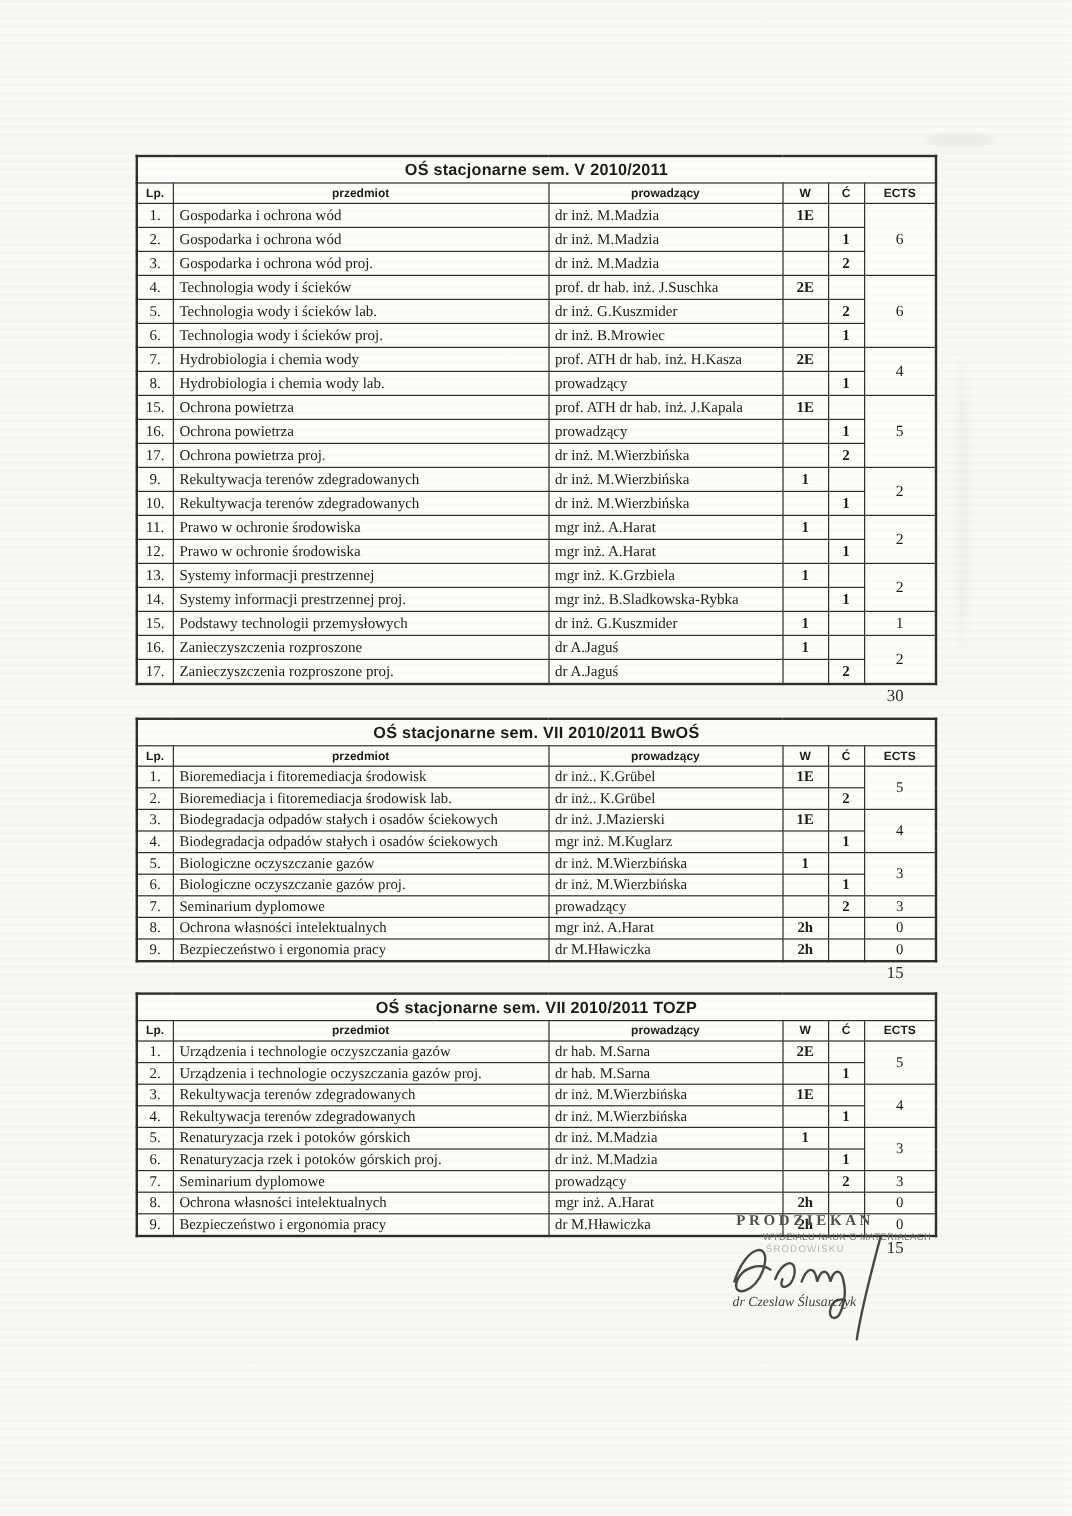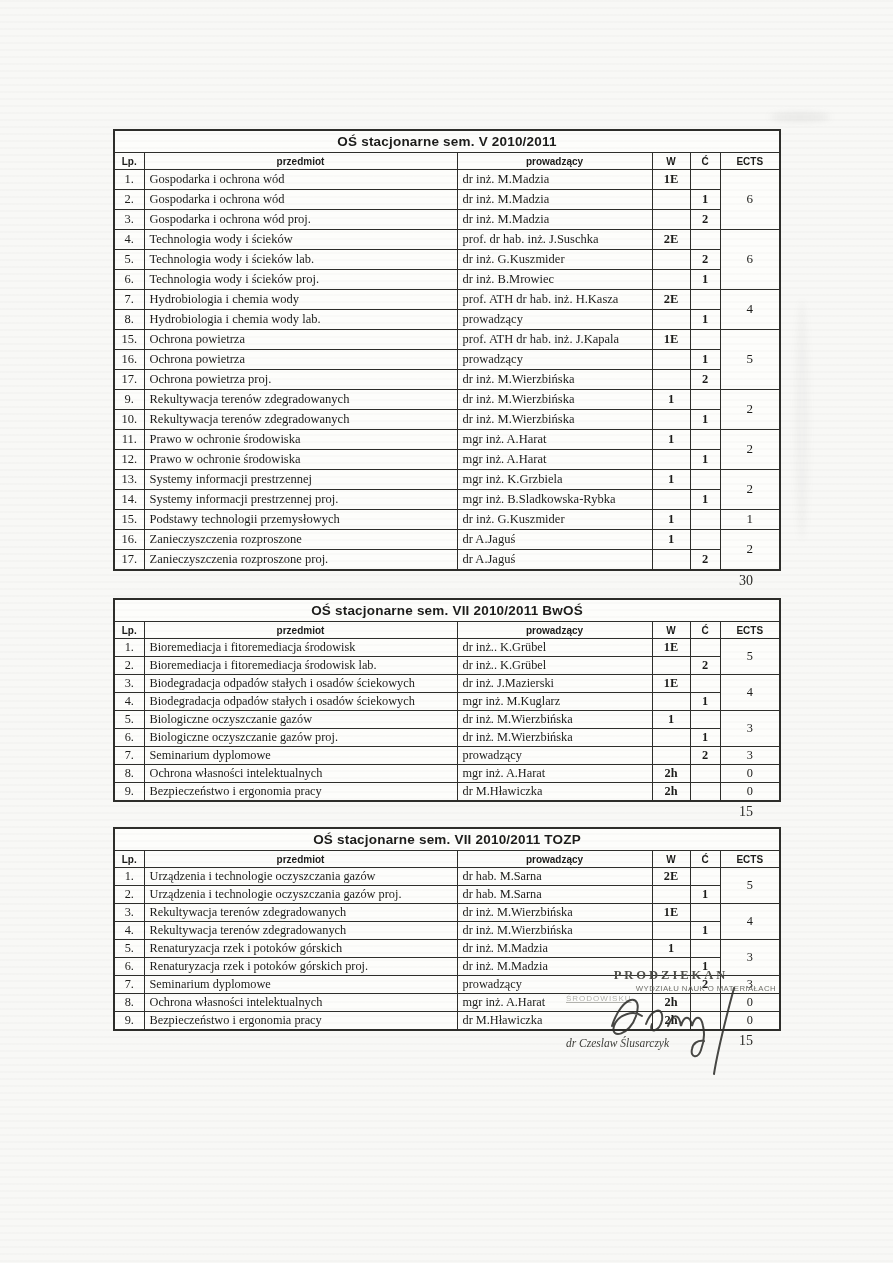--- a/index.html
+++ b/index.html
@@ -36,37 +36,37 @@
   td.col-lp{text-align:center;}
   td.col-przedmiot,td.col-prowadzacy{text-align:left;padding-left:5px;}
   td.col-w,td.col-c{text-align:center;font-weight:bold;}
   td.col-ects{text-align:center;font-size:13px;}
   .ects-total{
     width:666px;text-align:right;padding:2px 26px 0 0;box-sizing:border-box;
     font-size:14px;color:#2a2a27;
   }
 
   
-  .stamp{position:absolute;left:566px;top:968px;width:210px;z-index:6;}
+  .stamp{position:absolute;left:566px;top:1010px;width:210px;z-index:6;}
   .stamp-role{
     font-family:"Liberation Serif",serif;font-weight:bold;font-size:12.5px;
     letter-spacing:3px;color:#4f4f4a;text-align:center;
   }
   .stamp-faculty{
     font-family:"Liberation Sans",sans-serif;font-size:7.8px;letter-spacing:.4px;
     color:#6f6f69;text-align:right;margin-top:1px;
   }
   .stamp-faculty2{
     font-family:"Liberation Sans",sans-serif;font-size:8px;letter-spacing:1px;
-    color:#9a9a93;opacity:.75;margin-top:1px;text-decoration:underline;
+    color:#9a9a93;text-align:center;opacity:.75;margin-top:1px;
   }
   .sig-svg{position:absolute;left:18px;top:18px;}
   .signer{
     font-family:"Liberation Serif",serif;font-style:italic;font-size:11.5px;
-    color:#3d3d38;margin-top:34px;padding-right:18px;
+    color:#3d3d38;text-align:center;margin-top:34px;padding-right:18px;
   }
 </style>
 </head>
 <body>
 
 <div class="smudge" style="left:770px;top:112px;width:60px;height:10px;"></div>
 <div class="smudge" style="left:795px;top:300px;width:14px;height:240px;opacity:.5;"></div>
 
 <section class="tbl-section sec1">
   <table>

